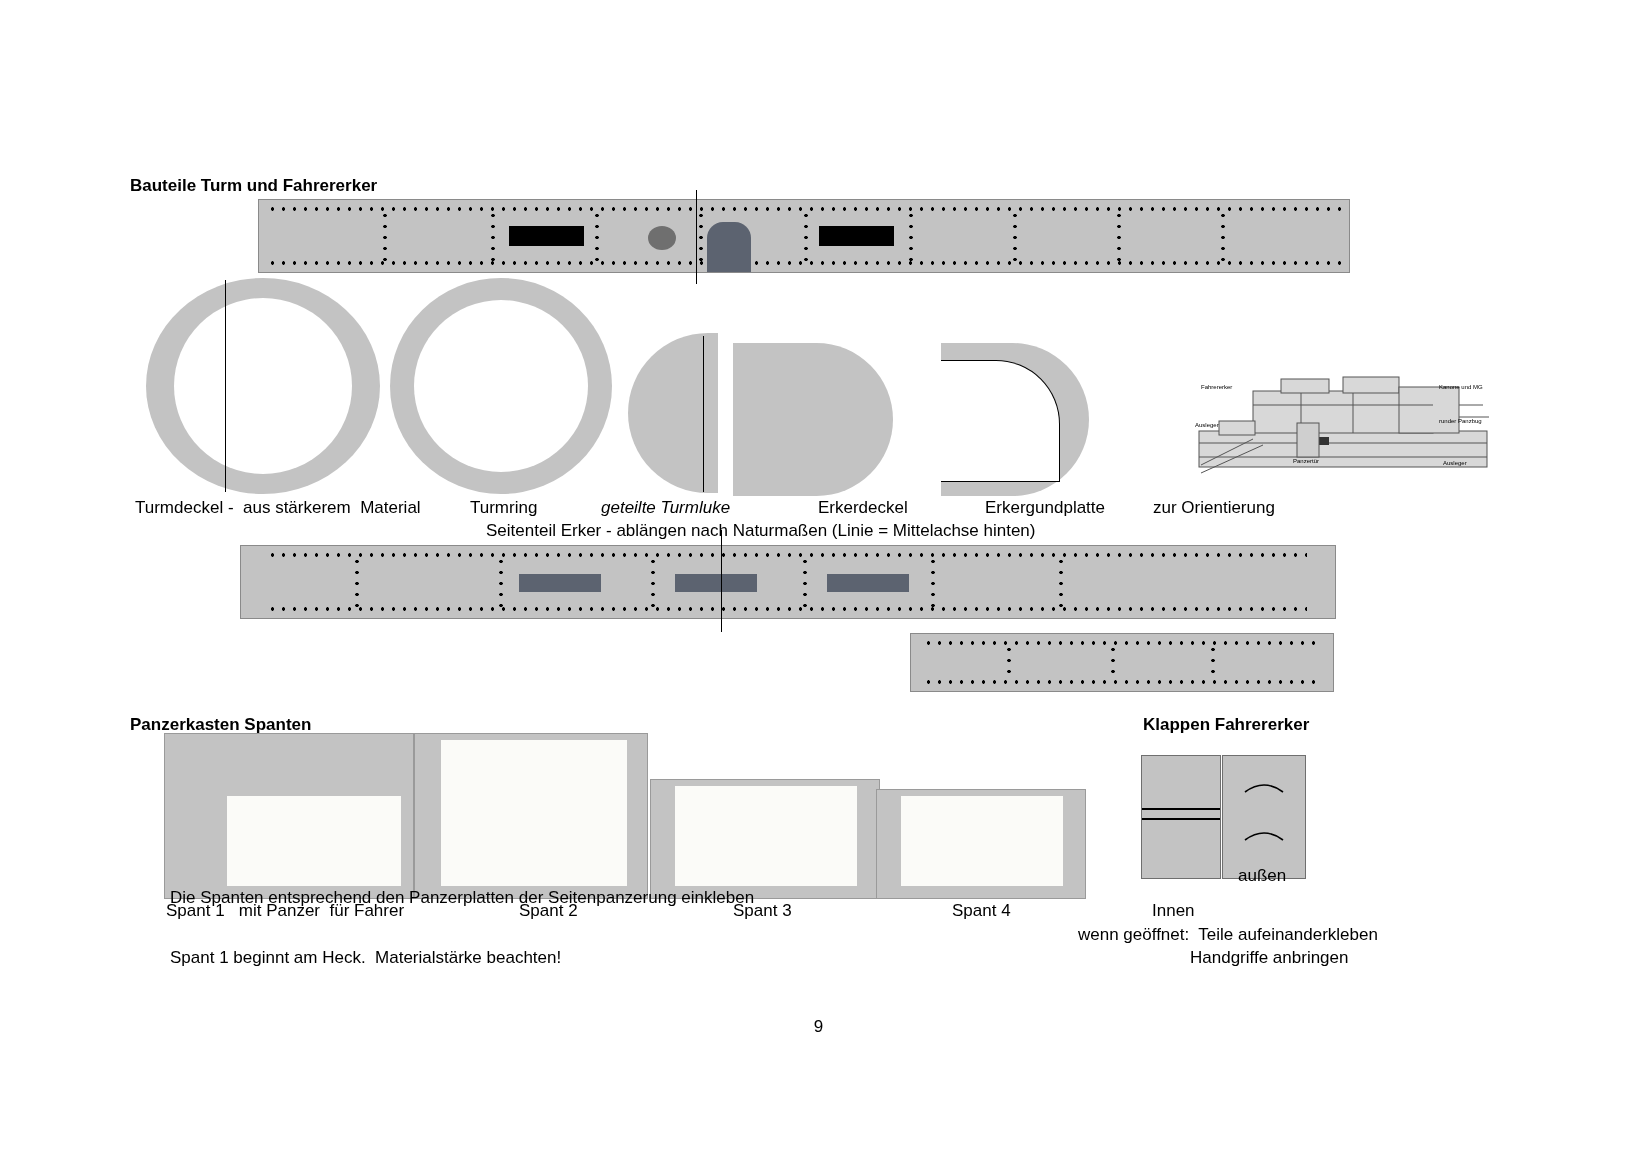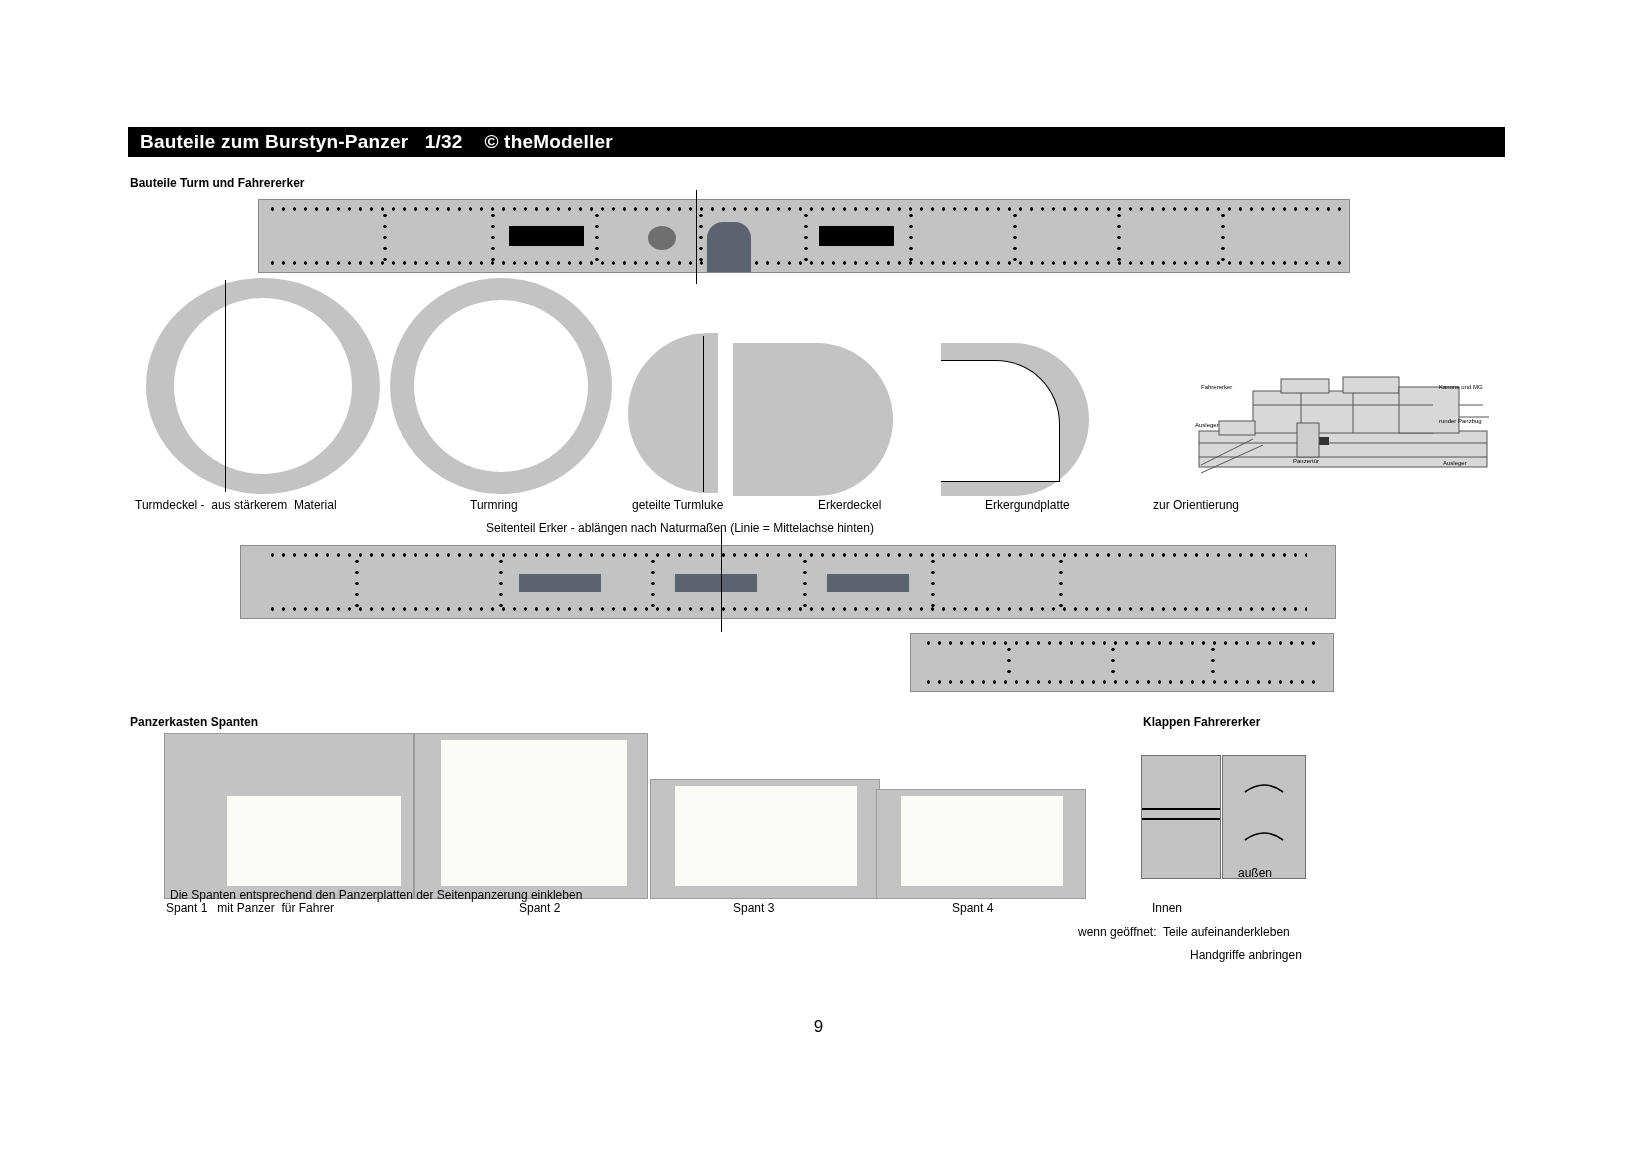--- a/index.html
+++ b/index.html
@@ -38,21 +38,21 @@
     color: #ffffff;
     font-size: 19px;
     font-weight: bold;
     letter-spacing: 0.2px;
     white-space: pre;
   }
 
   
   .lbl {
     position: absolute;
-    font-size: 12px;
+    font-size: 17px;
     white-space: pre;
     line-height: 1.2;
   }
   .lbl.bold { font-weight: bold; }
 
   
   .grey {
     background: #c3c3c3;
     position: absolute;
   }
@@ -138,23 +138,20 @@
     width: 1637px;
     text-align: center;
     font-size: 17px;
   }
 </style>
 </head>
 <body>
 
 <div class="page">
 
-  <div class="titlebar">
-    <div class="titlebar-text">Bauteile zum Burstyn-Panzer   1/32    © theModeller</div>
-  </div>
 
   <div class="lbl bold" style="left:130px; top:176px;">Bauteile Turm und Fahrererker</div>
 
   <div class="strip" style="left:258px; top:199px; width:1090px; height:72px;">
     <div class="dotrow" style="left:8px; top:7px; width:1075px;"></div>
     <div class="dotrow" style="left:8px; bottom:7px; width:1075px;"></div>
     <div class="dotcol" style="left:124px; top:10px; height:52px;"></div>
     <div class="dotcol" style="left:232px; top:10px; height:52px;"></div>
     <div class="dotcol" style="left:336px; top:10px; height:52px;"></div>
     <div class="dotcol" style="left:440px; top:10px; height:52px;"></div>
@@ -216,21 +213,21 @@
         <text x="2" y="62">Ausleger</text>
         <text x="246" y="58">runder Panzbug</text>
         <text x="100" y="98">Panzertür</text>
         <text x="250" y="100">Ausleger</text>
       </g>
     </svg>
   </div>
 
   <div class="lbl" style="left:135px; top:498px;">Turmdeckel -  aus stärkerem  Material</div>
   <div class="lbl" style="left:470px; top:498px;">Turmring</div>
-  <div class="lbl" style="left:632px; top:498px;">geteilte Turmluke</div>
+  <div class="lbl" style="left:601px; top:498px;font-style:italic;">geteilte Turmluke</div>
   <div class="lbl" style="left:818px; top:498px;text-align:right;">Erkerdeckel</div>
   <div class="lbl" style="left:985px; top:498px;">Erkergundplatte</div>
   <div class="lbl" style="left:1153px; top:498px;">zur Orientierung</div>
 
   <div class="lbl" style="left:486px; top:521px;">Seitenteil Erker - ablängen nach Naturmaßen (Linie = Mittelachse hinten)</div>
 
   <div class="strip" style="left:240px; top:545px; width:1094px; height:72px;">
     <div class="dotrow" style="left:26px; top:7px; width:1040px;"></div>
     <div class="dotrow" style="left:26px; bottom:7px; width:1040px;"></div>
     <div class="dotcol" style="left:114px; top:10px; height:52px;"></div>
@@ -273,20 +270,21 @@
   <div class="spant" style="left:876px; top:789px; width:208px; height:108px;">
     <div class="spant-inner" style="left:24px; top:6px; width:162px; height:90px;"></div>
   </div>
 
   <div class="lbl" style="left:166px; top:901px;">Spant 1   mit Panzer  für Fahrer</div>
   <div class="lbl" style="left:519px; top:901px;">Spant 2</div>
   <div class="lbl" style="left:733px; top:901px;">Spant 3</div>
   <div class="lbl" style="left:952px; top:901px;">Spant 4</div>
 
   <div class="lbl" style="left:170px; top:888px;">Die Spanten entsprechend den Panzerplatten der Seitenpanzerung einkleben</div>
+  <div class="lbl" style="left:170px; top:948px;">Spant 1 beginnt am Heck.  Materialstärke beachten!</div>
 
   <div class="klappe" style="left:1141px; top:755px; width:78px; height:122px;">
     <div class="thinline" style="left:0; top:52px; width:78px; height:2px;"></div>
     <div class="thinline" style="left:0; top:62px; width:78px; height:2px;"></div>
   </div>
   <div class="klappe" style="left:1222px; top:755px; width:82px; height:122px;">
     <svg width="82" height="122" viewBox="0 0 82 122" style="position:absolute;left:0;top:0;">
       <path d="M22 36 q19 -14 38 0" fill="none" stroke="#000" stroke-width="1.6"></path>
       <path d="M22 84 q19 -14 38 0" fill="none" stroke="#000" stroke-width="1.6"></path>
     </svg>

